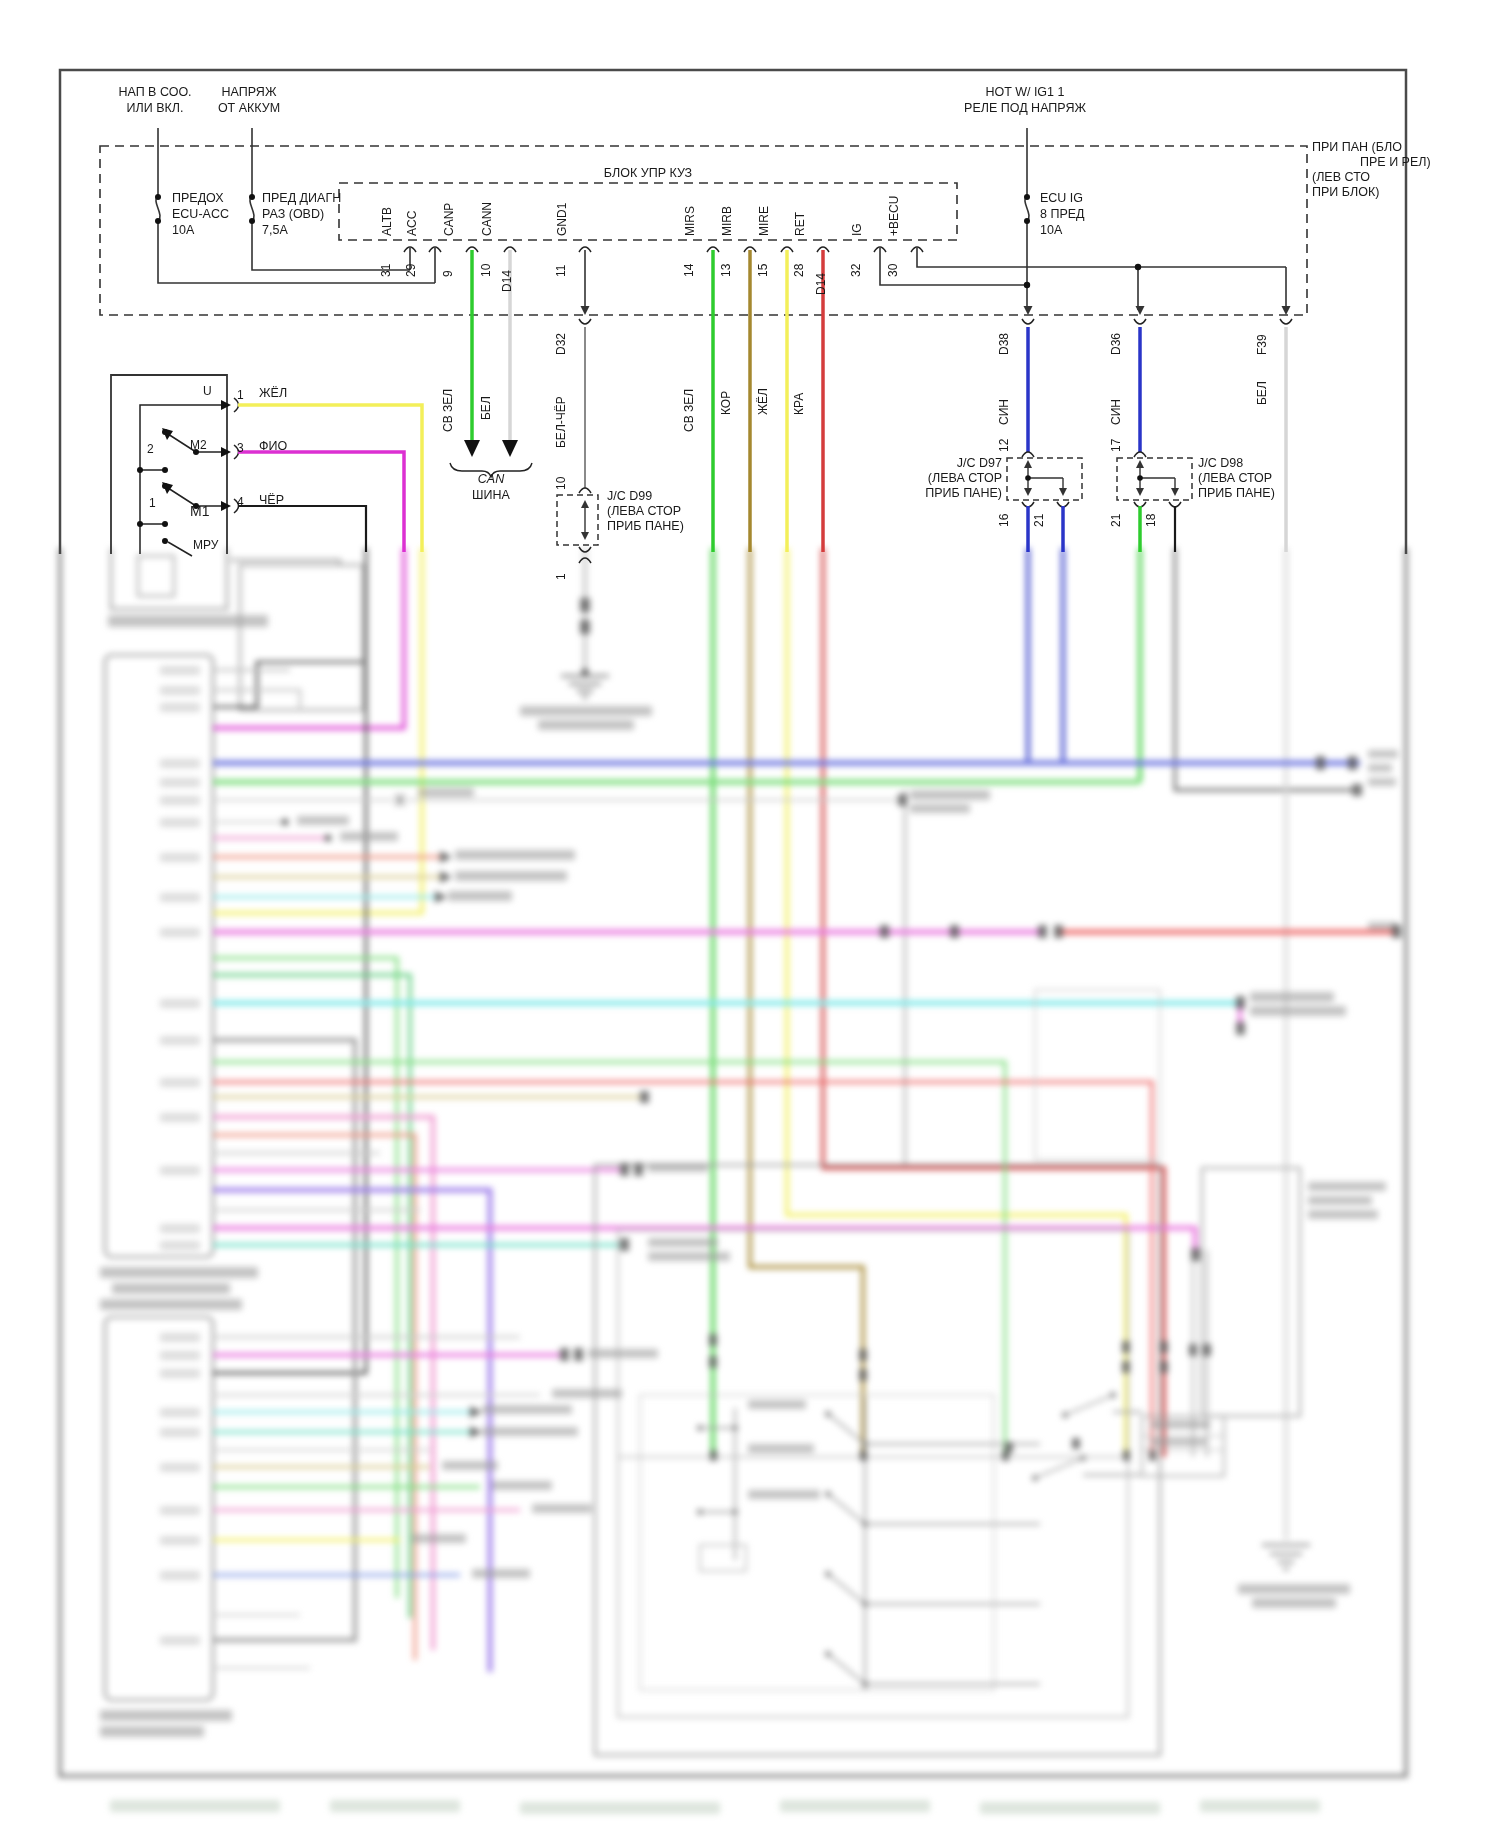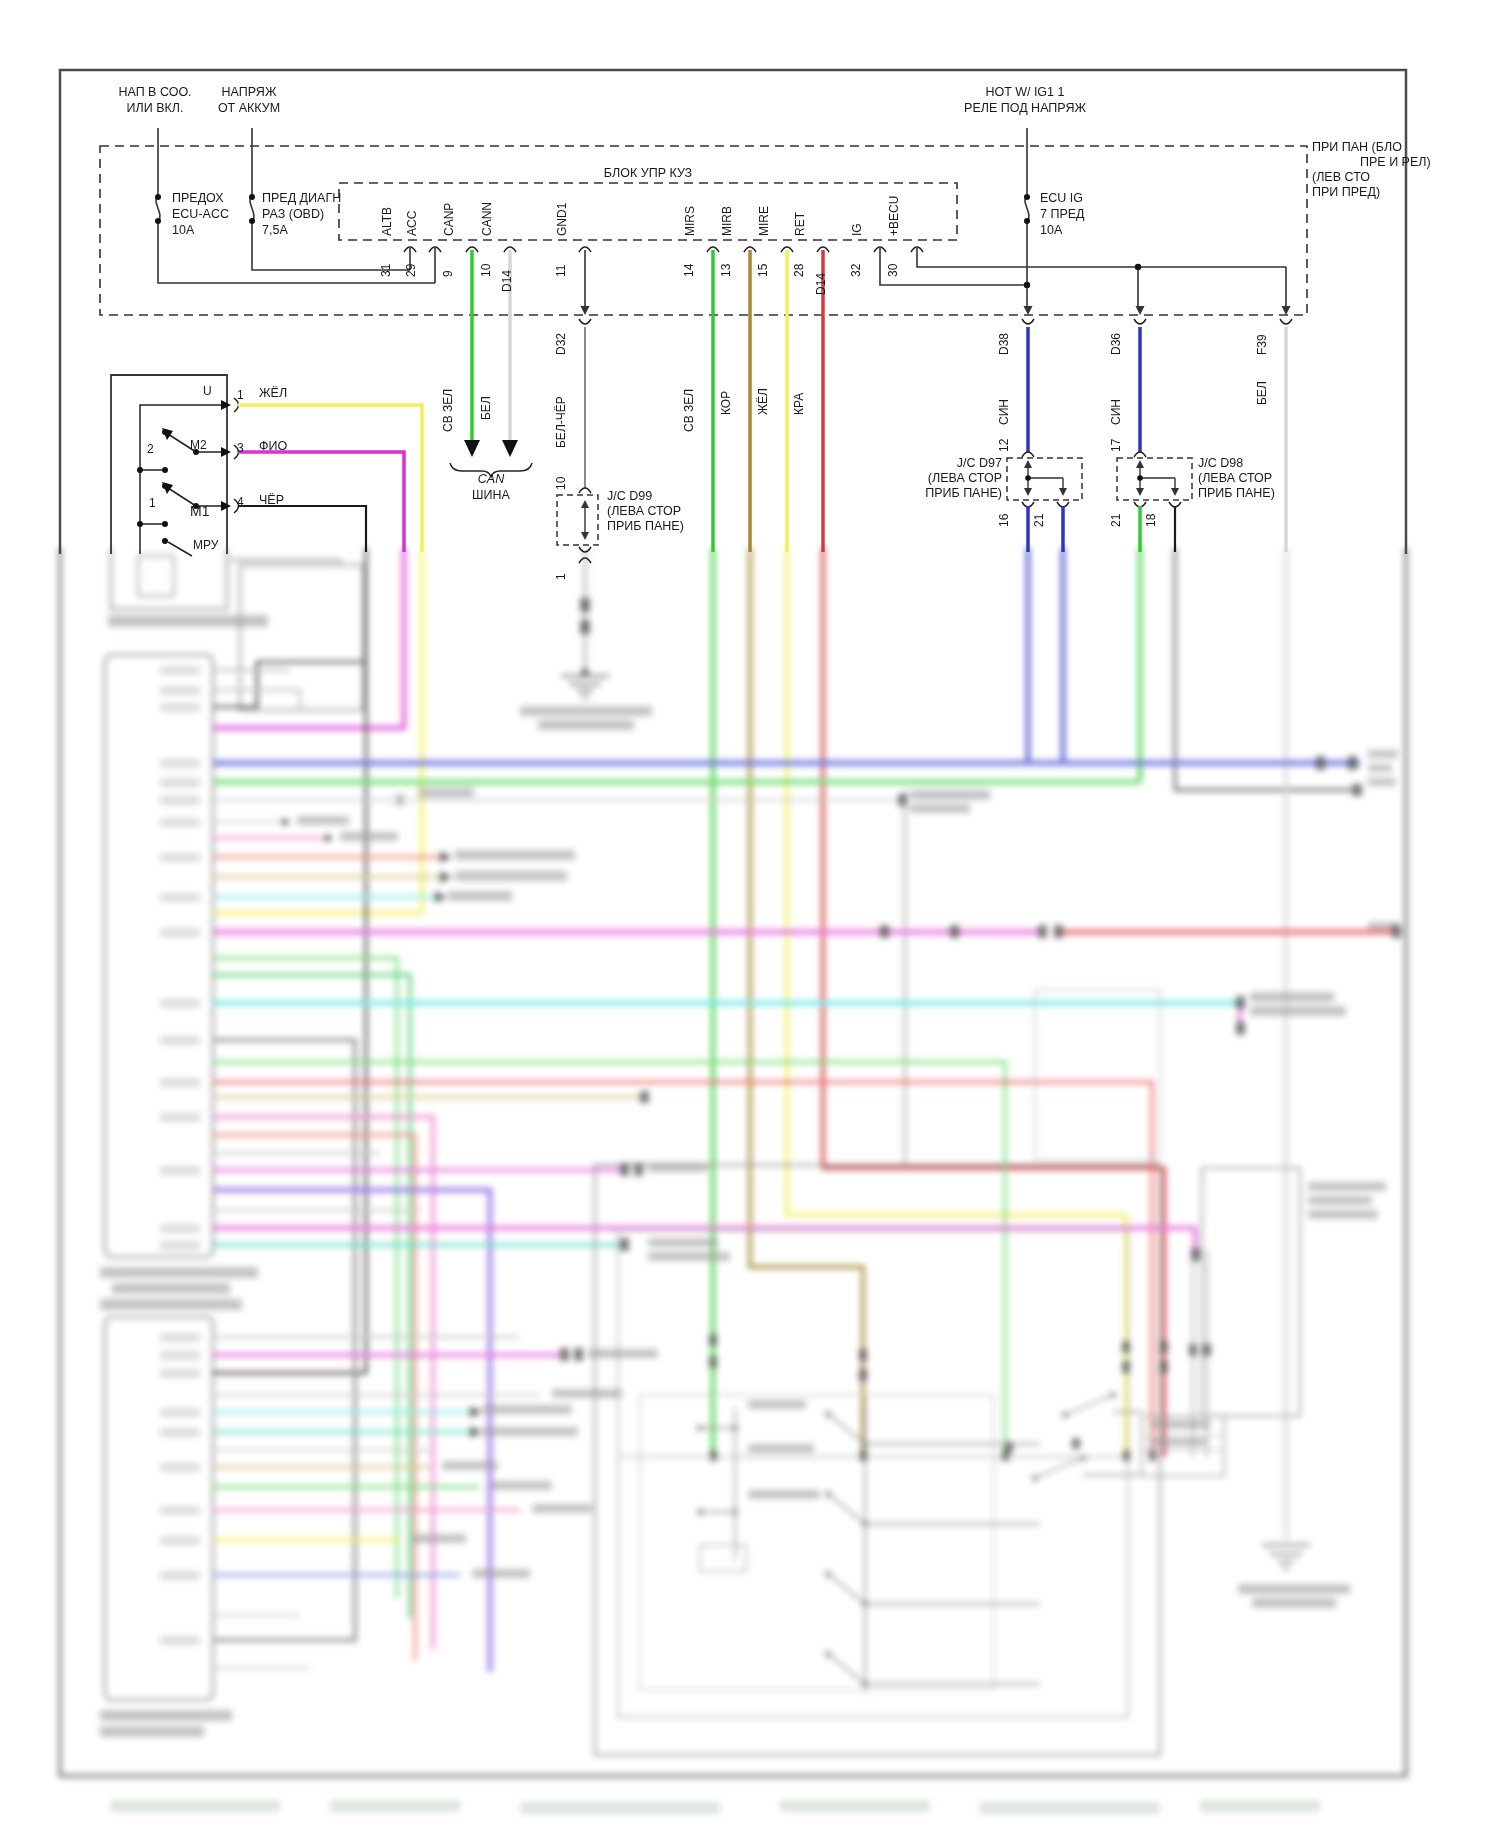--- a/index.html
+++ b/index.html
@@ -422,38 +422,38 @@
       <div class="lbc" style="left: 249px; top: 101px;">ОТ АККУМ</div>
       <div class="lbc" style="left: 1025px; top: 85px;">HOT W/ IG1 1</div>
       <div class="lbc" style="left: 1025px; top: 101px;">РЕЛЕ ПОД НАПРЯЖ</div>
       <div class="lb" style="left: 172px; top: 191px;">ПРЕДОХ</div>
       <div class="lb" style="left: 172px; top: 207px;">ECU-ACC</div>
       <div class="lb" style="left: 172px; top: 223px;">10A</div>
       <div class="lb" style="left: 262px; top: 191px;">ПРЕД ДИАГН</div>
       <div class="lb" style="left: 262px; top: 207px;">РАЗ (OBD)</div>
       <div class="lb" style="left: 262px; top: 223px;">7,5A</div>
       <div class="lb" style="left: 1040px; top: 191px;">ECU IG</div>
-      <div class="lb" style="left: 1040px; top: 207px;">7 ПРЕД</div>
+      <div class="lb" style="left: 1040px; top: 207px;">8 ПРЕД</div>
       <div class="lb" style="left: 1040px; top: 223px;">10A</div>
       <div class="lbc" style="left: 648px; top: 166px;">БЛОК УПР КУЗ</div>
       <div class="lbc" style="left: 491px; top: 472px; font-style: italic;">CAN</div>
       <div class="lbc" style="left: 491px; top: 488px;">ШИНА</div>
       <div class="lb" style="left: 607px; top: 489px;">J/C D99</div>
       <div class="lb" style="left: 607px; top: 504px;">(ЛЕВА СТОР</div>
       <div class="lb" style="left: 607px; top: 519px;">ПРИБ ПАНЕ)</div>
       <div class="lb" style="left: 917px; top: 456px; width: 85px; text-align: right;">J/C D97</div>
       <div class="lb" style="left: 917px; top: 471px; width: 85px; text-align: right;">(ЛЕВА СТОР</div>
       <div class="lb" style="left: 917px; top: 486px; width: 85px; text-align: right;">ПРИБ ПАНЕ)</div>
       <div class="lb" style="left: 1198px; top: 456px;">J/C D98</div>
       <div class="lb" style="left: 1198px; top: 471px;">(ЛЕВА СТОР</div>
       <div class="lb" style="left: 1198px; top: 486px;">ПРИБ ПАНЕ)</div>
       <div class="lb" style="left: 1312px; top: 140px;">ПРИ ПАН (БЛО</div>
       <div class="lb" style="left: 1312px; top: 155px; margin-left: 48px;">ПРЕ И РЕЛ)</div>
       <div class="lb" style="left: 1312px; top: 170px;">(ЛЕВ СТО</div>
-      <div class="lb" style="left: 1312px; top: 185px;">ПРИ ПРЕД)</div>
+      <div class="lb" style="left: 1312px; top: 185px;">ПРИ БЛОК)</div>
       <div class="lb" style="left: 203px; top: 384px; font-size: 12px;">U</div>
       <div class="lb" style="left: 190px; top: 438px; font-size: 12px;">M2</div>
       <div class="lb" style="left: 190px; top: 492px; font-size: 14px; margin-top: 12px;">M1</div>
       <div class="lb" style="left: 193px; top: 538px; font-size: 12px;">МРУ</div>
       <div class="lb" style="left: 237px; top: 388px; font-size: 12px;">1</div>
       <div class="lb" style="left: 237px; top: 441px; font-size: 12px;">3</div>
       <div class="lb" style="left: 237px; top: 495px; font-size: 12px;">4</div>
       <div class="lb" style="left: 147px; top: 442px; font-size: 12px;">2</div>
       <div class="lb" style="left: 149px; top: 496px; font-size: 12px;">1</div>
       <div class="lb" style="left: 259px; top: 386px;">ЖЁЛ</div>

